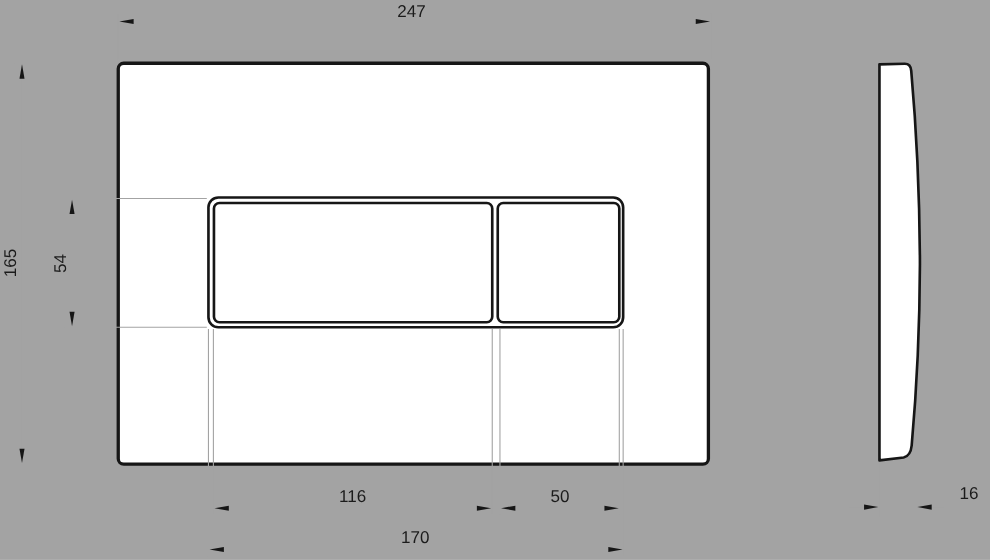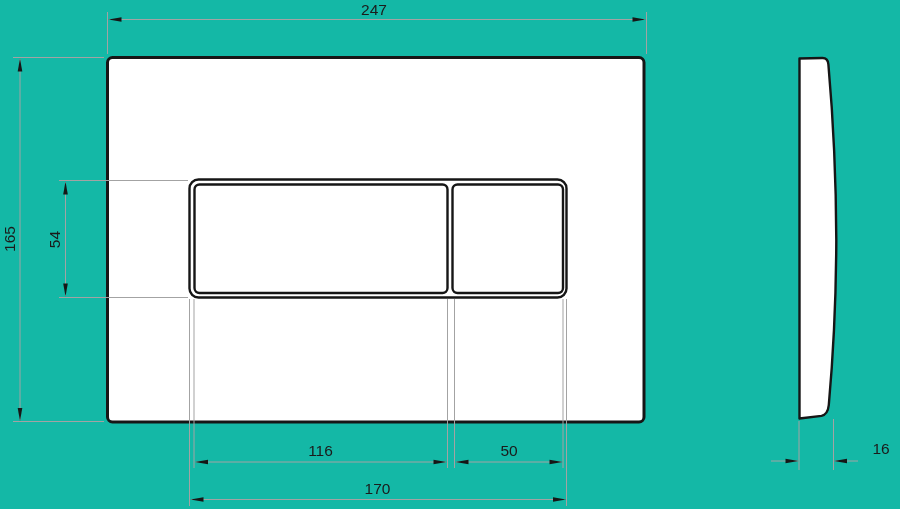--- a/index.html
+++ b/index.html
@@ -4,21 +4,21 @@
 <style>
   html, body {
     margin: 0;
     padding: 0;
     background: #ffffff;
   }
   .stage {
     position: relative;
     width: 900px;
     height: 509px;
-    background: #14b8a6;
+    background: #a3a3a3;
     overflow: hidden;
   }
   svg { display: block; }
 
   
   .part {
     fill: #ffffff;
     stroke: #161616;
     stroke-linejoin: round;
     stroke-linecap: round;

